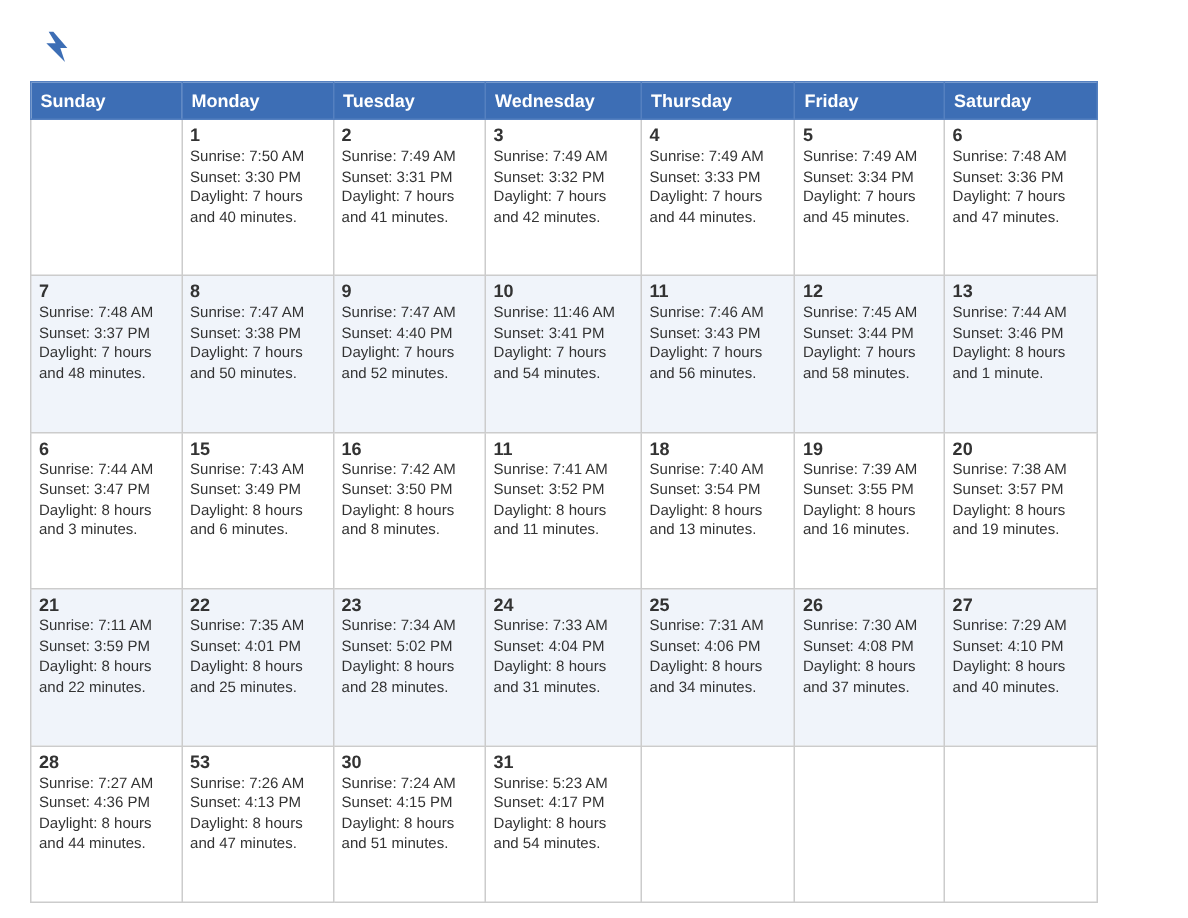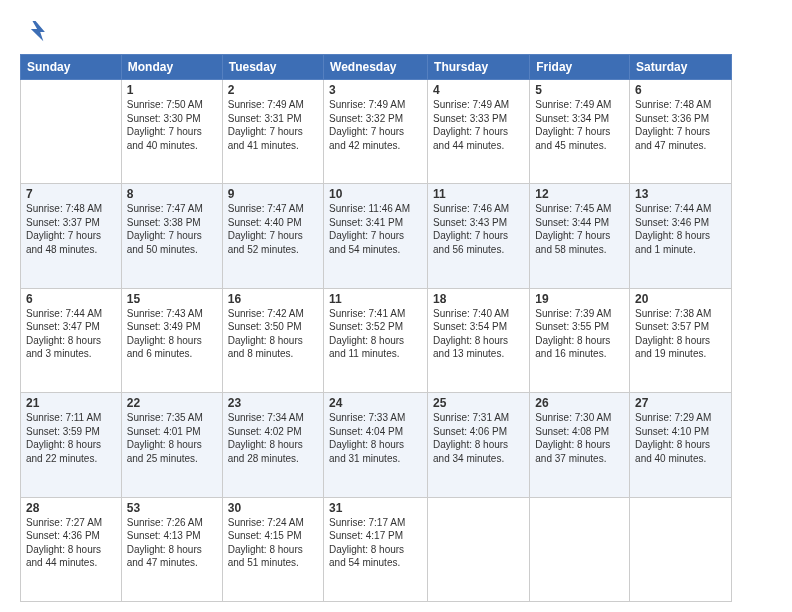--- a/index.html
+++ b/index.html
@@ -286,21 +286,21 @@
           <td>
             <span class="day-number">22</span>
             <div class="day-info">Sunrise: 7:35 AM
 Sunset: 4:01 PM
 Daylight: 8 hours
 and 25 minutes.</div>
           </td>
           <td>
             <span class="day-number">23</span>
             <div class="day-info">Sunrise: 7:34 AM
-Sunset: 4:02 PM
+Sunset: 5:02 PM
 Daylight: 8 hours
 and 28 minutes.</div>
           </td>
           <td>
             <span class="day-number">24</span>
             <div class="day-info">Sunrise: 7:33 AM
 Sunset: 4:04 PM
 Daylight: 8 hours
 and 31 minutes.</div>
           </td>
@@ -343,21 +343,21 @@
           </td>
           <td>
             <span class="day-number">30</span>
             <div class="day-info">Sunrise: 7:24 AM
 Sunset: 4:15 PM
 Daylight: 8 hours
 and 51 minutes.</div>
           </td>
           <td>
             <span class="day-number">31</span>
-            <div class="day-info">Sunrise: 7:17 AM
+            <div class="day-info">Sunrise: 5:23 AM
 Sunset: 4:17 PM
 Daylight: 8 hours
 and 54 minutes.</div>
           </td>
           <td class="empty-cell"></td>
           <td class="empty-cell"></td>
           <td class="empty-cell"></td>
         </tr>
       </tbody>
   </table>

